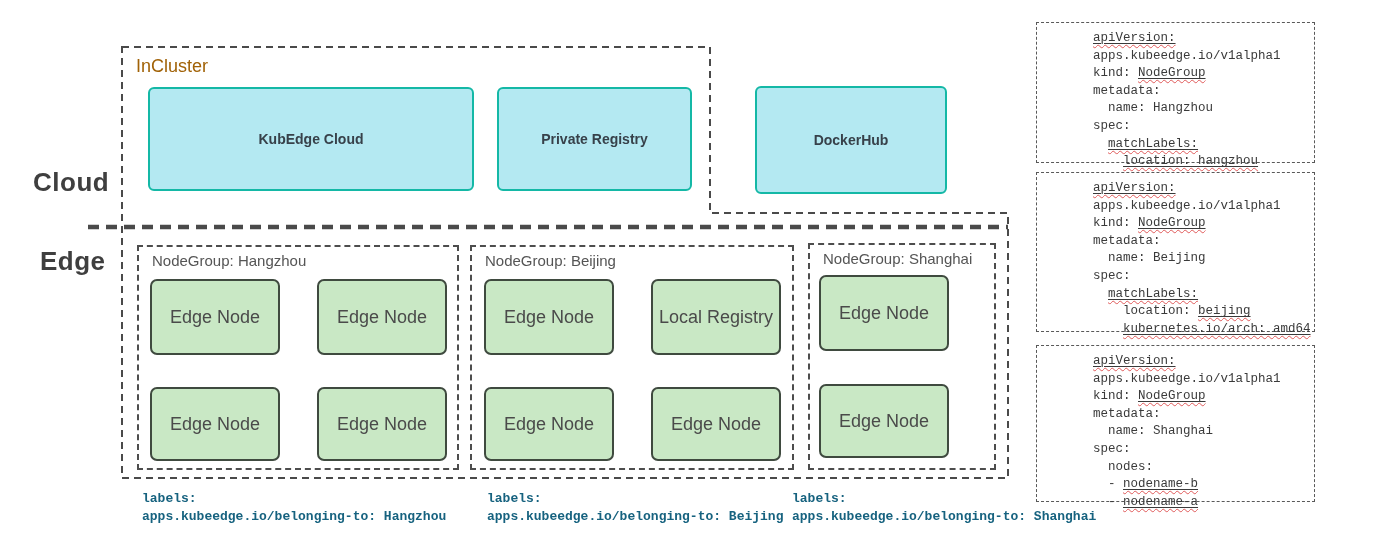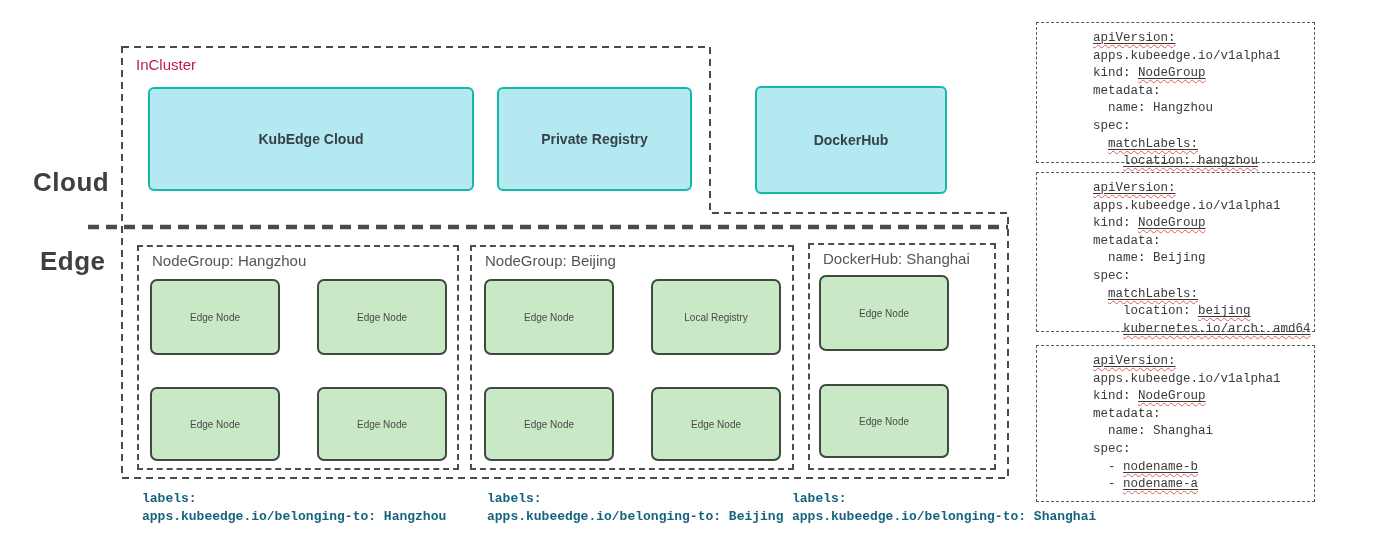--- a/index.html
+++ b/index.html
@@ -3,36 +3,36 @@
 <meta charset="utf-8">
 <style>
   html,body{margin:0;padding:0;background:#ffffff;}
   .stage{
     position:relative;width:1373px;height:542px;background:#ffffff;
     font-family:"Liberation Sans", sans-serif;overflow:hidden;
   }
   .lines-svg{position:absolute;left:0;top:0;width:1373px;height:542px;}
   .abs{position:absolute;}
   .section-label{font-weight:bold;font-size:26px;color:#3f3f3f;letter-spacing:0.5px;white-space:nowrap;}
-  .incluster-label{font-size:15px;color:#be185d;white-space:nowrap;}
+  .incluster-label{font-size:18px;color:#a16207;white-space:nowrap;}
   .cloud-box{
     position:absolute;background:#b4e9f2;border:2px solid #14b8a6;border-radius:6px;
     display:flex;align-items:center;justify-content:center;
     font-weight:bold;font-size:14px;color:#37414a;text-align:center;
   }
   .nodegroup{
     position:absolute;border:2px dashed #4d4d4d;background:transparent;
   }
   .ng-title{
     position:absolute;left:13px;top:5px;font-size:15px;color:#555555;white-space:nowrap;
   }
   .green-box{
     position:absolute;background:#c9e8c5;border:2px solid #3f4a3f;border-radius:7px;
     display:flex;align-items:center;justify-content:center;
-    font-size:10px;color:#4a4a4a;text-align:center;
+    font-size:18px;color:#4a4a4a;text-align:center;
   }
   .blue-label{
     position:absolute;font-family:"Liberation Mono", monospace;font-weight:bold;
     font-size:13px;line-height:18px;color:#16627f;white-space:nowrap;
   }
   .yaml-box{
     position:absolute;border:1px dashed #595959;background:#ffffff;
     padding:7px 6px 0 12px;box-sizing:border-box;overflow:visible;
     font-family:"Liberation Mono", monospace;font-size:12.5px;line-height:17.6px;color:#3a3a3a;
   }
@@ -90,21 +90,21 @@
       </div>
     <div class="green-box" style="left:12px;top:140px;width:126px;height:70px;">
       <span>Edge Node</span>
       </div>
     <div class="green-box" style="left:179px;top:140px;width:126px;height:70px;">
       <span>Edge Node</span>
       </div>
   </div>
 
   <div class="nodegroup" style="left:808px;top:243px;width:184px;height:223px;">
-    <div class="ng-title">DockerHub: Shanghai</div>
+    <div class="ng-title">NodeGroup: Shanghai</div>
     <div class="green-box" style="left:9px;top:30px;width:126px;height:72px;">
       <span>Edge Node</span>
       </div>
     <div class="green-box" style="left:9px;top:139px;width:126px;height:70px;">
       <span>Edge Node</span>
       </div>
   </div>
 
   <div class="blue-label" style="left:142px;top:490px;">
     <div>labels:</div>
@@ -140,17 +140,18 @@
       <div class="yline"><span>    location: </span><span class="mark"><span class="wavy">beijing</span></span></div>
       <div class="yline"><span>    </span><span class="mark"><span class="wavy">kubernetes.io/arch: amd64</span></span></div>
     </div>
   <div class="yaml-box" style="left:1036px;top:345px;width:279px;height:157px;">
       <div class="yline"><span class="mark"><span class="wavy">apiVersion:</span></span></div>
       <div class="yline"><span>apps.kubeedge.io/v1alpha1</span></div>
       <div class="yline"><span>kind: </span><span class="mark"><span class="wavy">NodeGroup</span></span></div>
       <div class="yline"><span>metadata:</span></div>
       <div class="yline"><span>  name: Shanghai</span></div>
       <div class="yline"><span>spec:</span></div>
+      <div class="yline"><span>  nodes:</span></div>
       <div class="yline"><span>  - </span><span class="mark"><span class="wavy">nodename-b</span></span></div>
       <div class="yline"><span>  - </span><span class="mark"><span class="wavy">nodename-a</span></span></div>
     </div>
 
 </div>
 
 </body></html>

